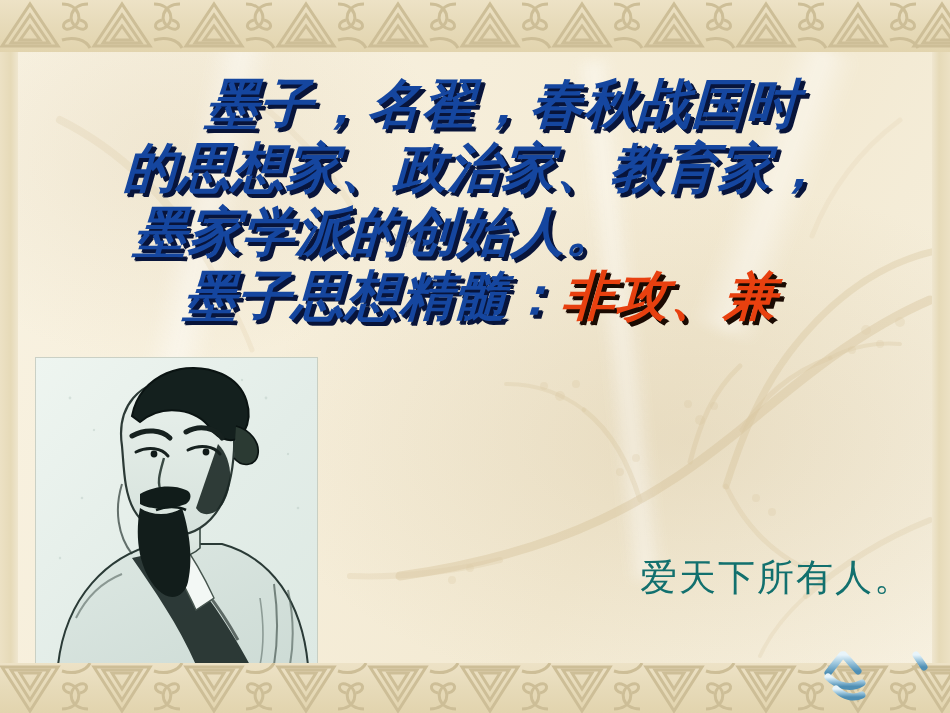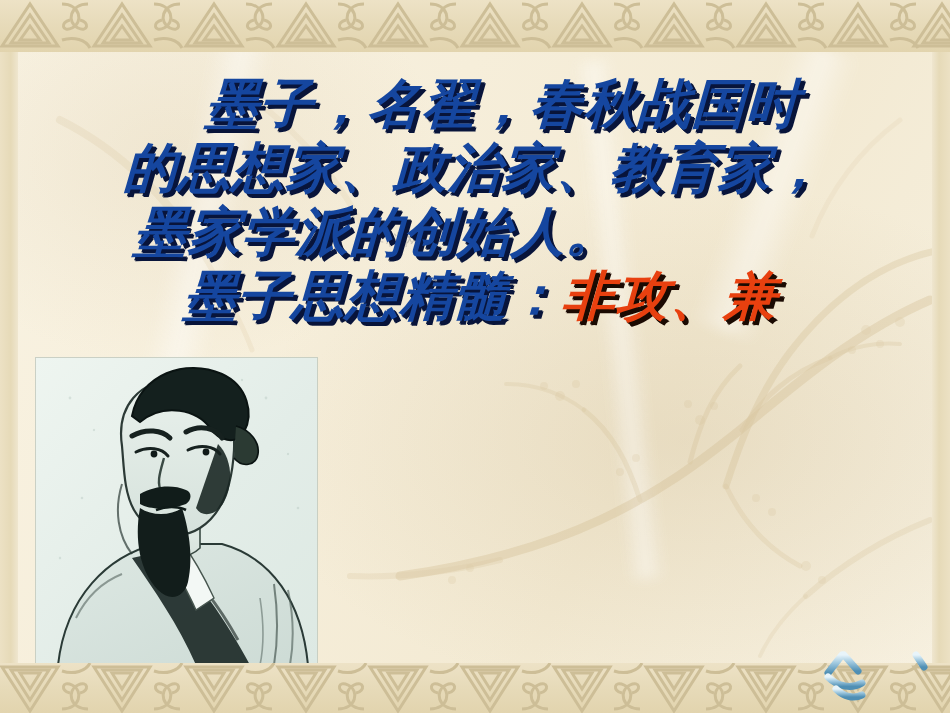--- a/index.html
+++ b/index.html
@@ -275,20 +275,21 @@
 
   <div class="watermark">学科网</div>
 
   <div class="title-block">
     <div class="tline l1">墨子，名翟，春秋战国时</div>
     <div class="tline l2">的思想家、政治家、教育家，</div>
     <div class="tline l3">墨家学派的创始人。</div>
     <div class="tline l4"><span>墨子思想精髓：</span><span class="accent-red">非攻、兼</span></div>
   </div>
 
+  <div class="body-line" id="body-line-2">爱天下所有人。</div>
 
   <div class="border-strip border-top">
     <svg width="950" height="52" viewBox="0 0 950 52" preserveAspectRatio="none">
       <defs>
         <g id="keyTriUp">
           <path d="M2 46 L30 4 L58 46 Z" fill="none" stroke="#cdbe97" stroke-width="3"></path>
           <path d="M11 43 L30 15 L49 43 Z" fill="none" stroke="#cdbe97" stroke-width="3"></path>
           <path d="M20 40 L30 26 L40 40 Z" fill="none" stroke="#cdbe97" stroke-width="3"></path>
         </g>
         <g id="keyLoop">

